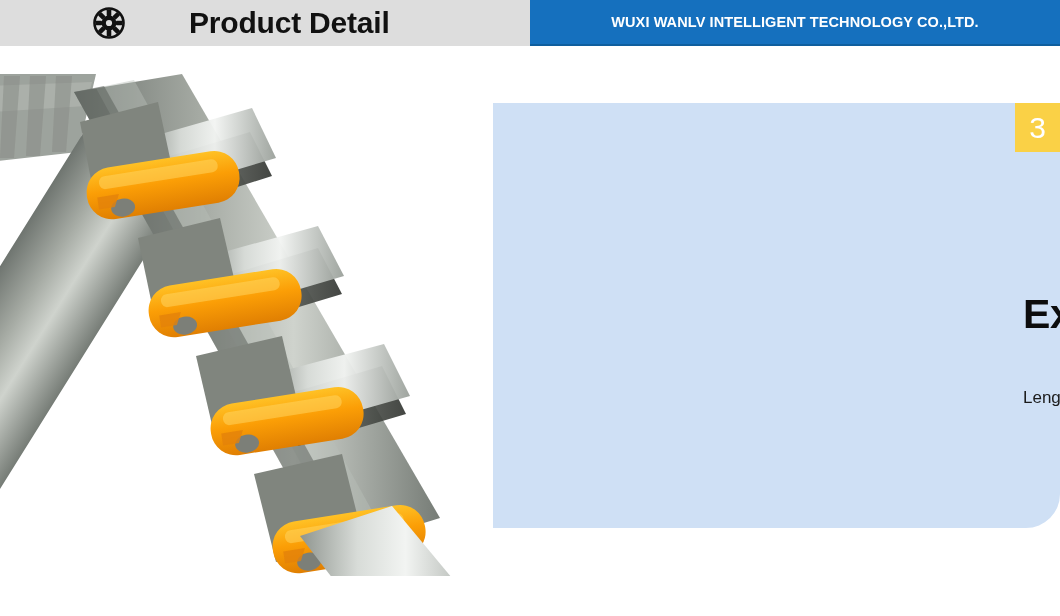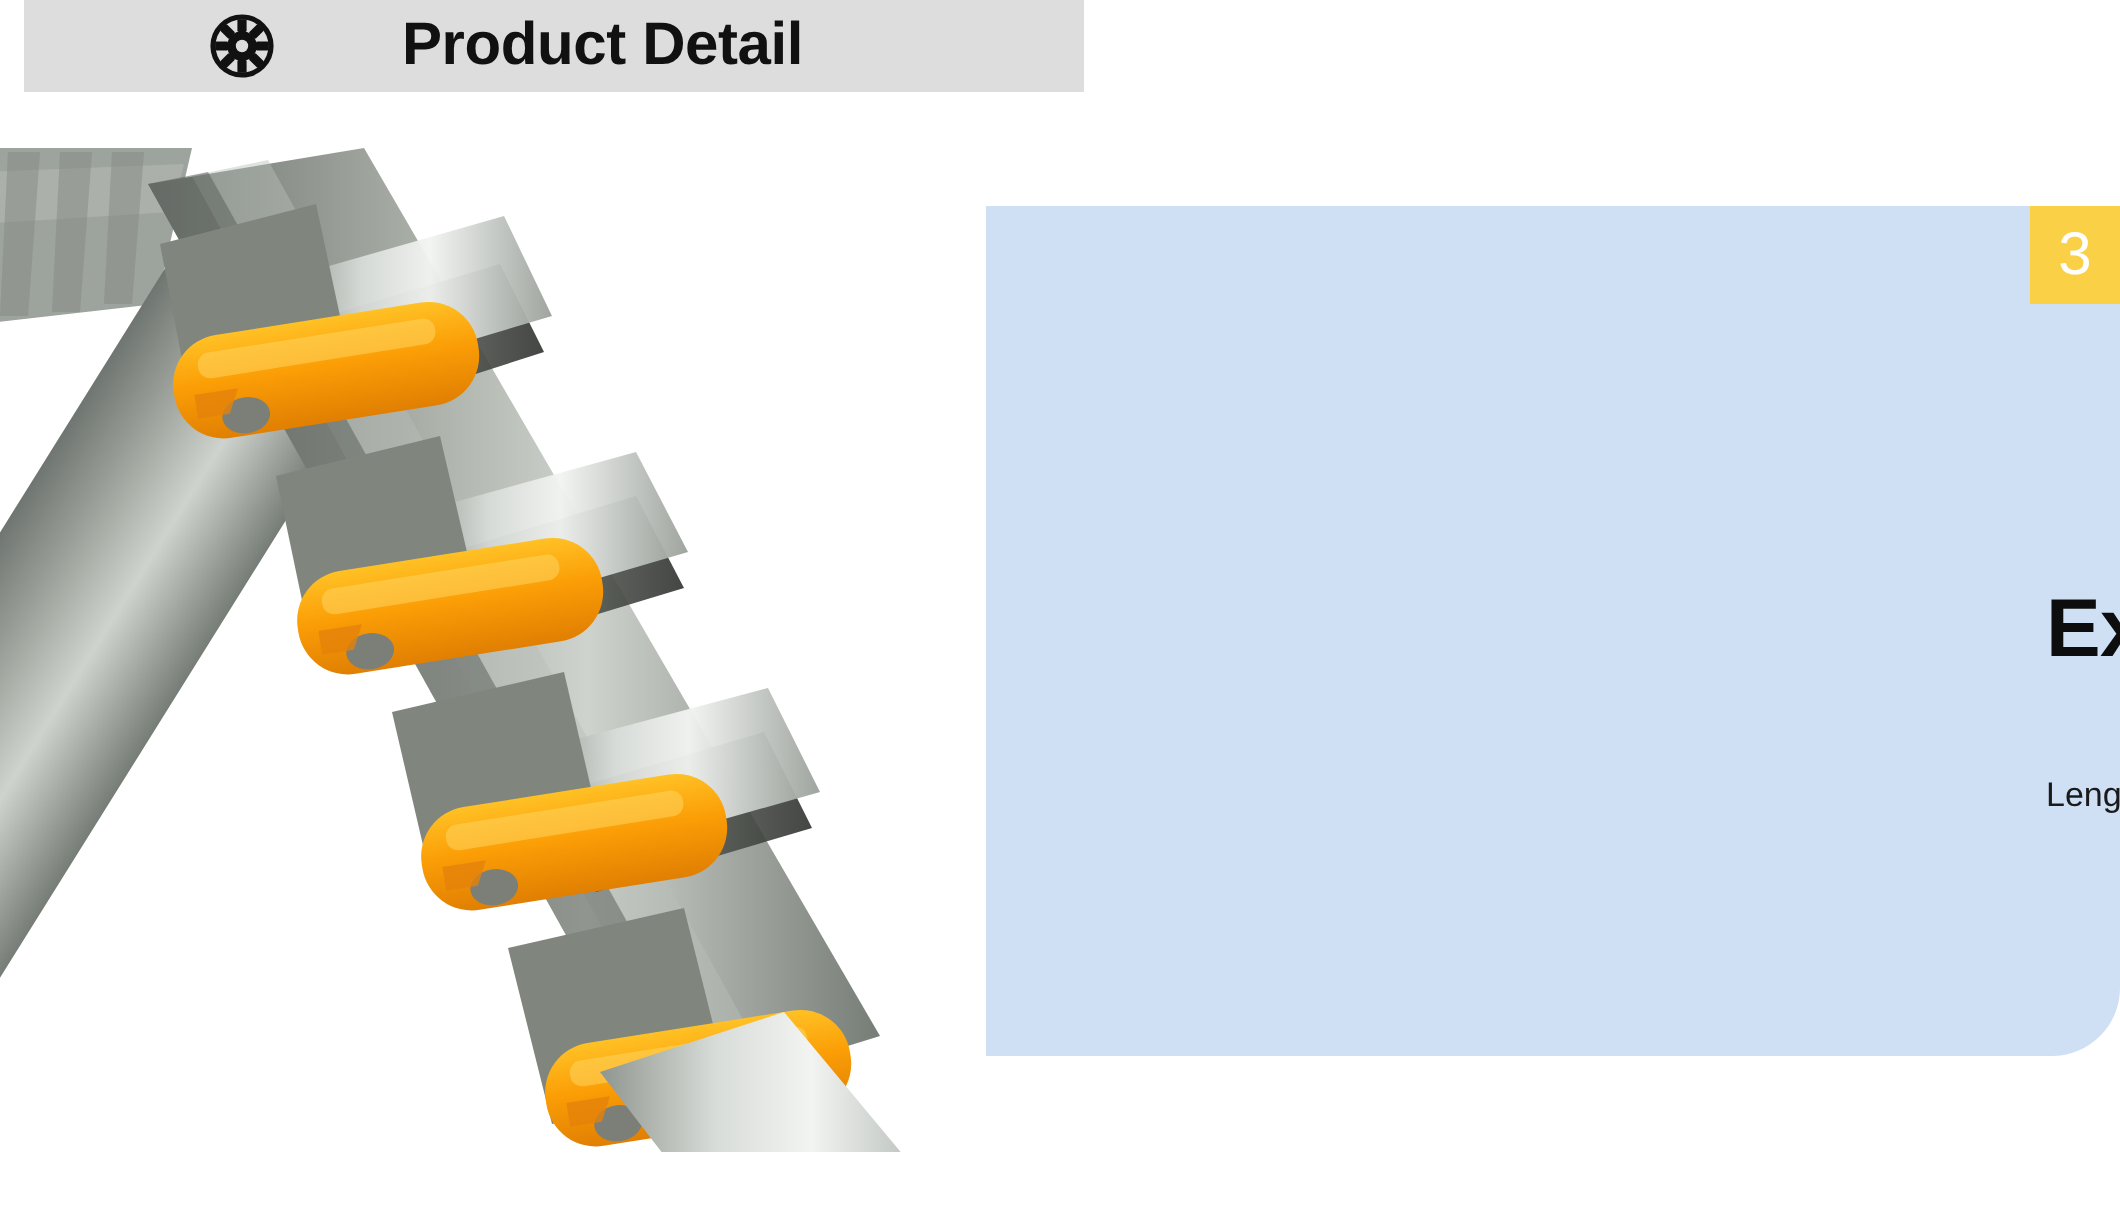--- a/index.html
+++ b/index.html
@@ -23,21 +23,21 @@
   
   .header {
     position: absolute;
     left: 0;
     top: 0;
     width: 1060px;
     height: 46px;
   }
   .header-left {
     position: absolute;
-    left: 12px;
+    left: 0;
     top: 0;
     width: 530px;
     height: 46px;
     background: #dddddd;
   }
   .gear-icon {
     position: absolute;
     left: 92px;
     top: 6px;
     width: 34px;
@@ -161,20 +161,23 @@
             <rect x="3.6" y="14.7" width="6.4" height="4.6" rx="0.7" transform="rotate(45 17 17)"></rect>
             <rect x="24.0" y="14.7" width="6.4" height="4.6" rx="0.7" transform="rotate(45 17 17)"></rect>
           </g>
           <circle cx="17" cy="17" r="7.4" fill="#111111"></circle>
           <circle cx="17" cy="17" r="3.1" fill="#dddddd"></circle>
         </svg>
       </span>
       <div class="header-title">Product Detail</div>
     </div>
 
+    <div class="header-right">
+      <div class="company-name">WUXI WANLV INTELLIGENT TECHNOLOGY CO.,LTD.</div>
+    </div>
 
   </div>
 
   <div class="photo">
     <svg class="photo-canvas" viewBox="0 0 492 510" preserveAspectRatio="none">
       <defs>
         <linearGradient id="gMetal" x1="0" y1="0" x2="1" y2="0">
           <stop offset="0%" stop-color="#6f7570"></stop>
           <stop offset="35%" stop-color="#a6aba4"></stop>
           <stop offset="60%" stop-color="#cfd3cd"></stop>

